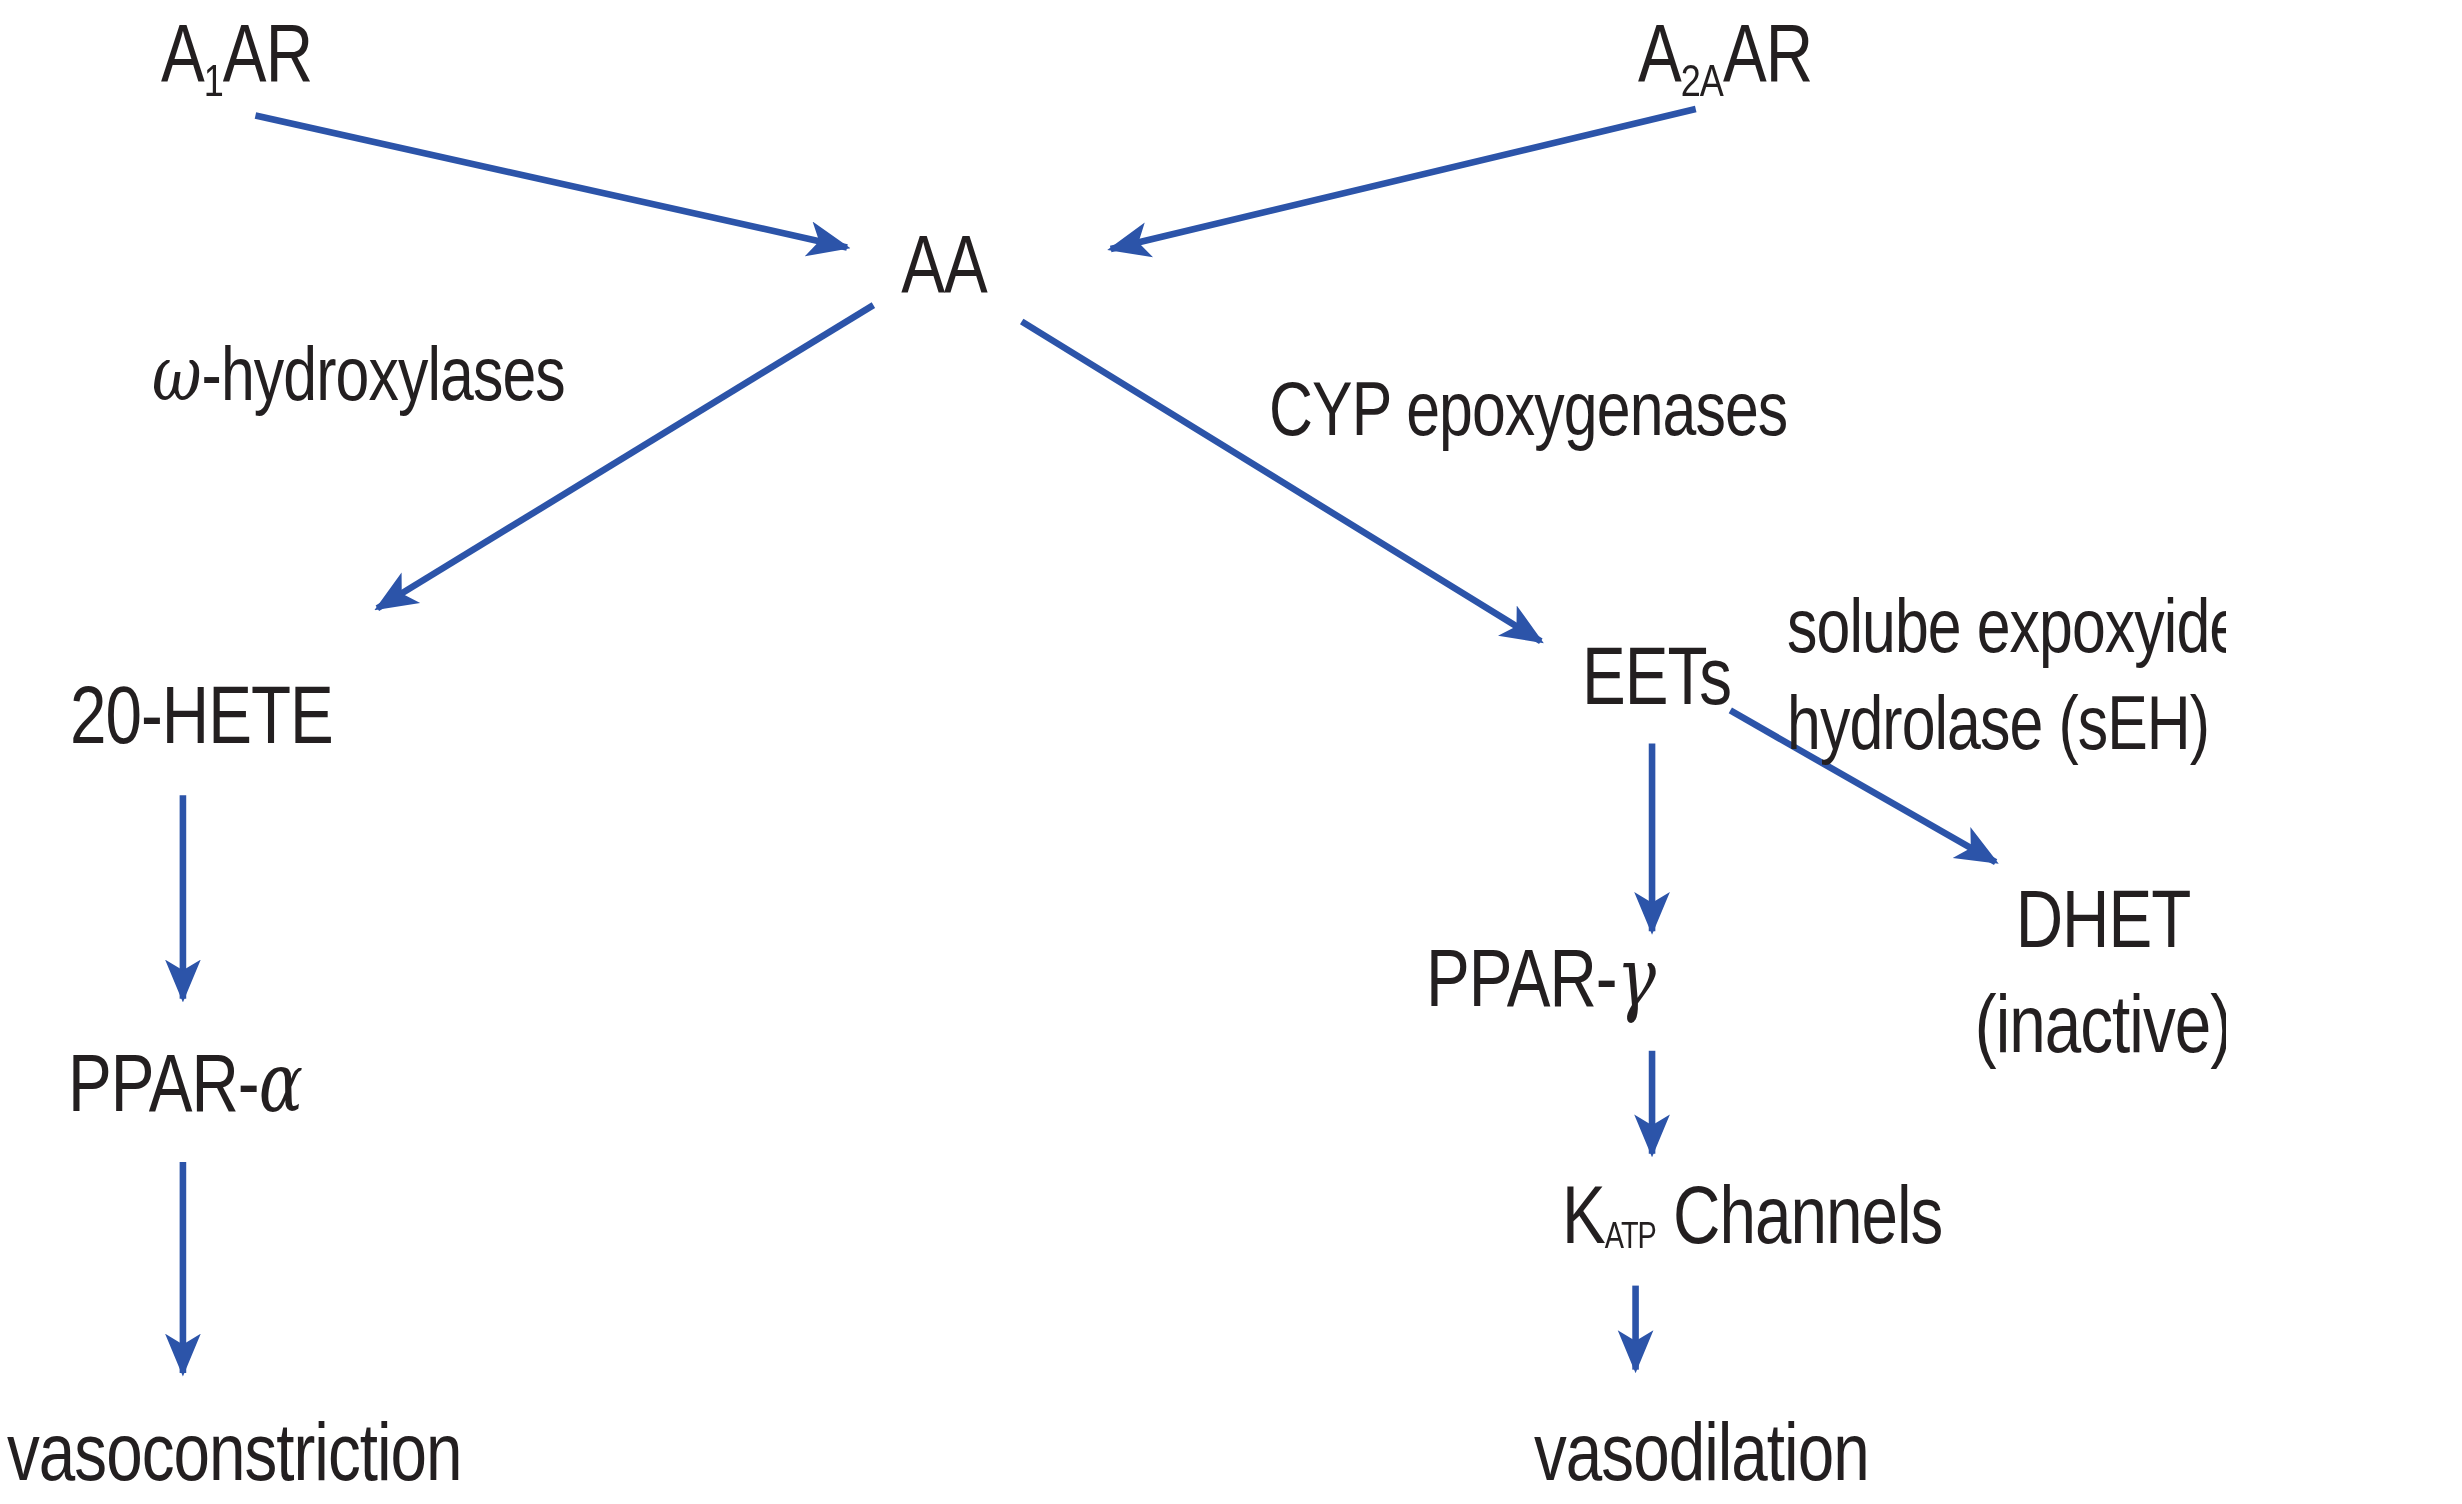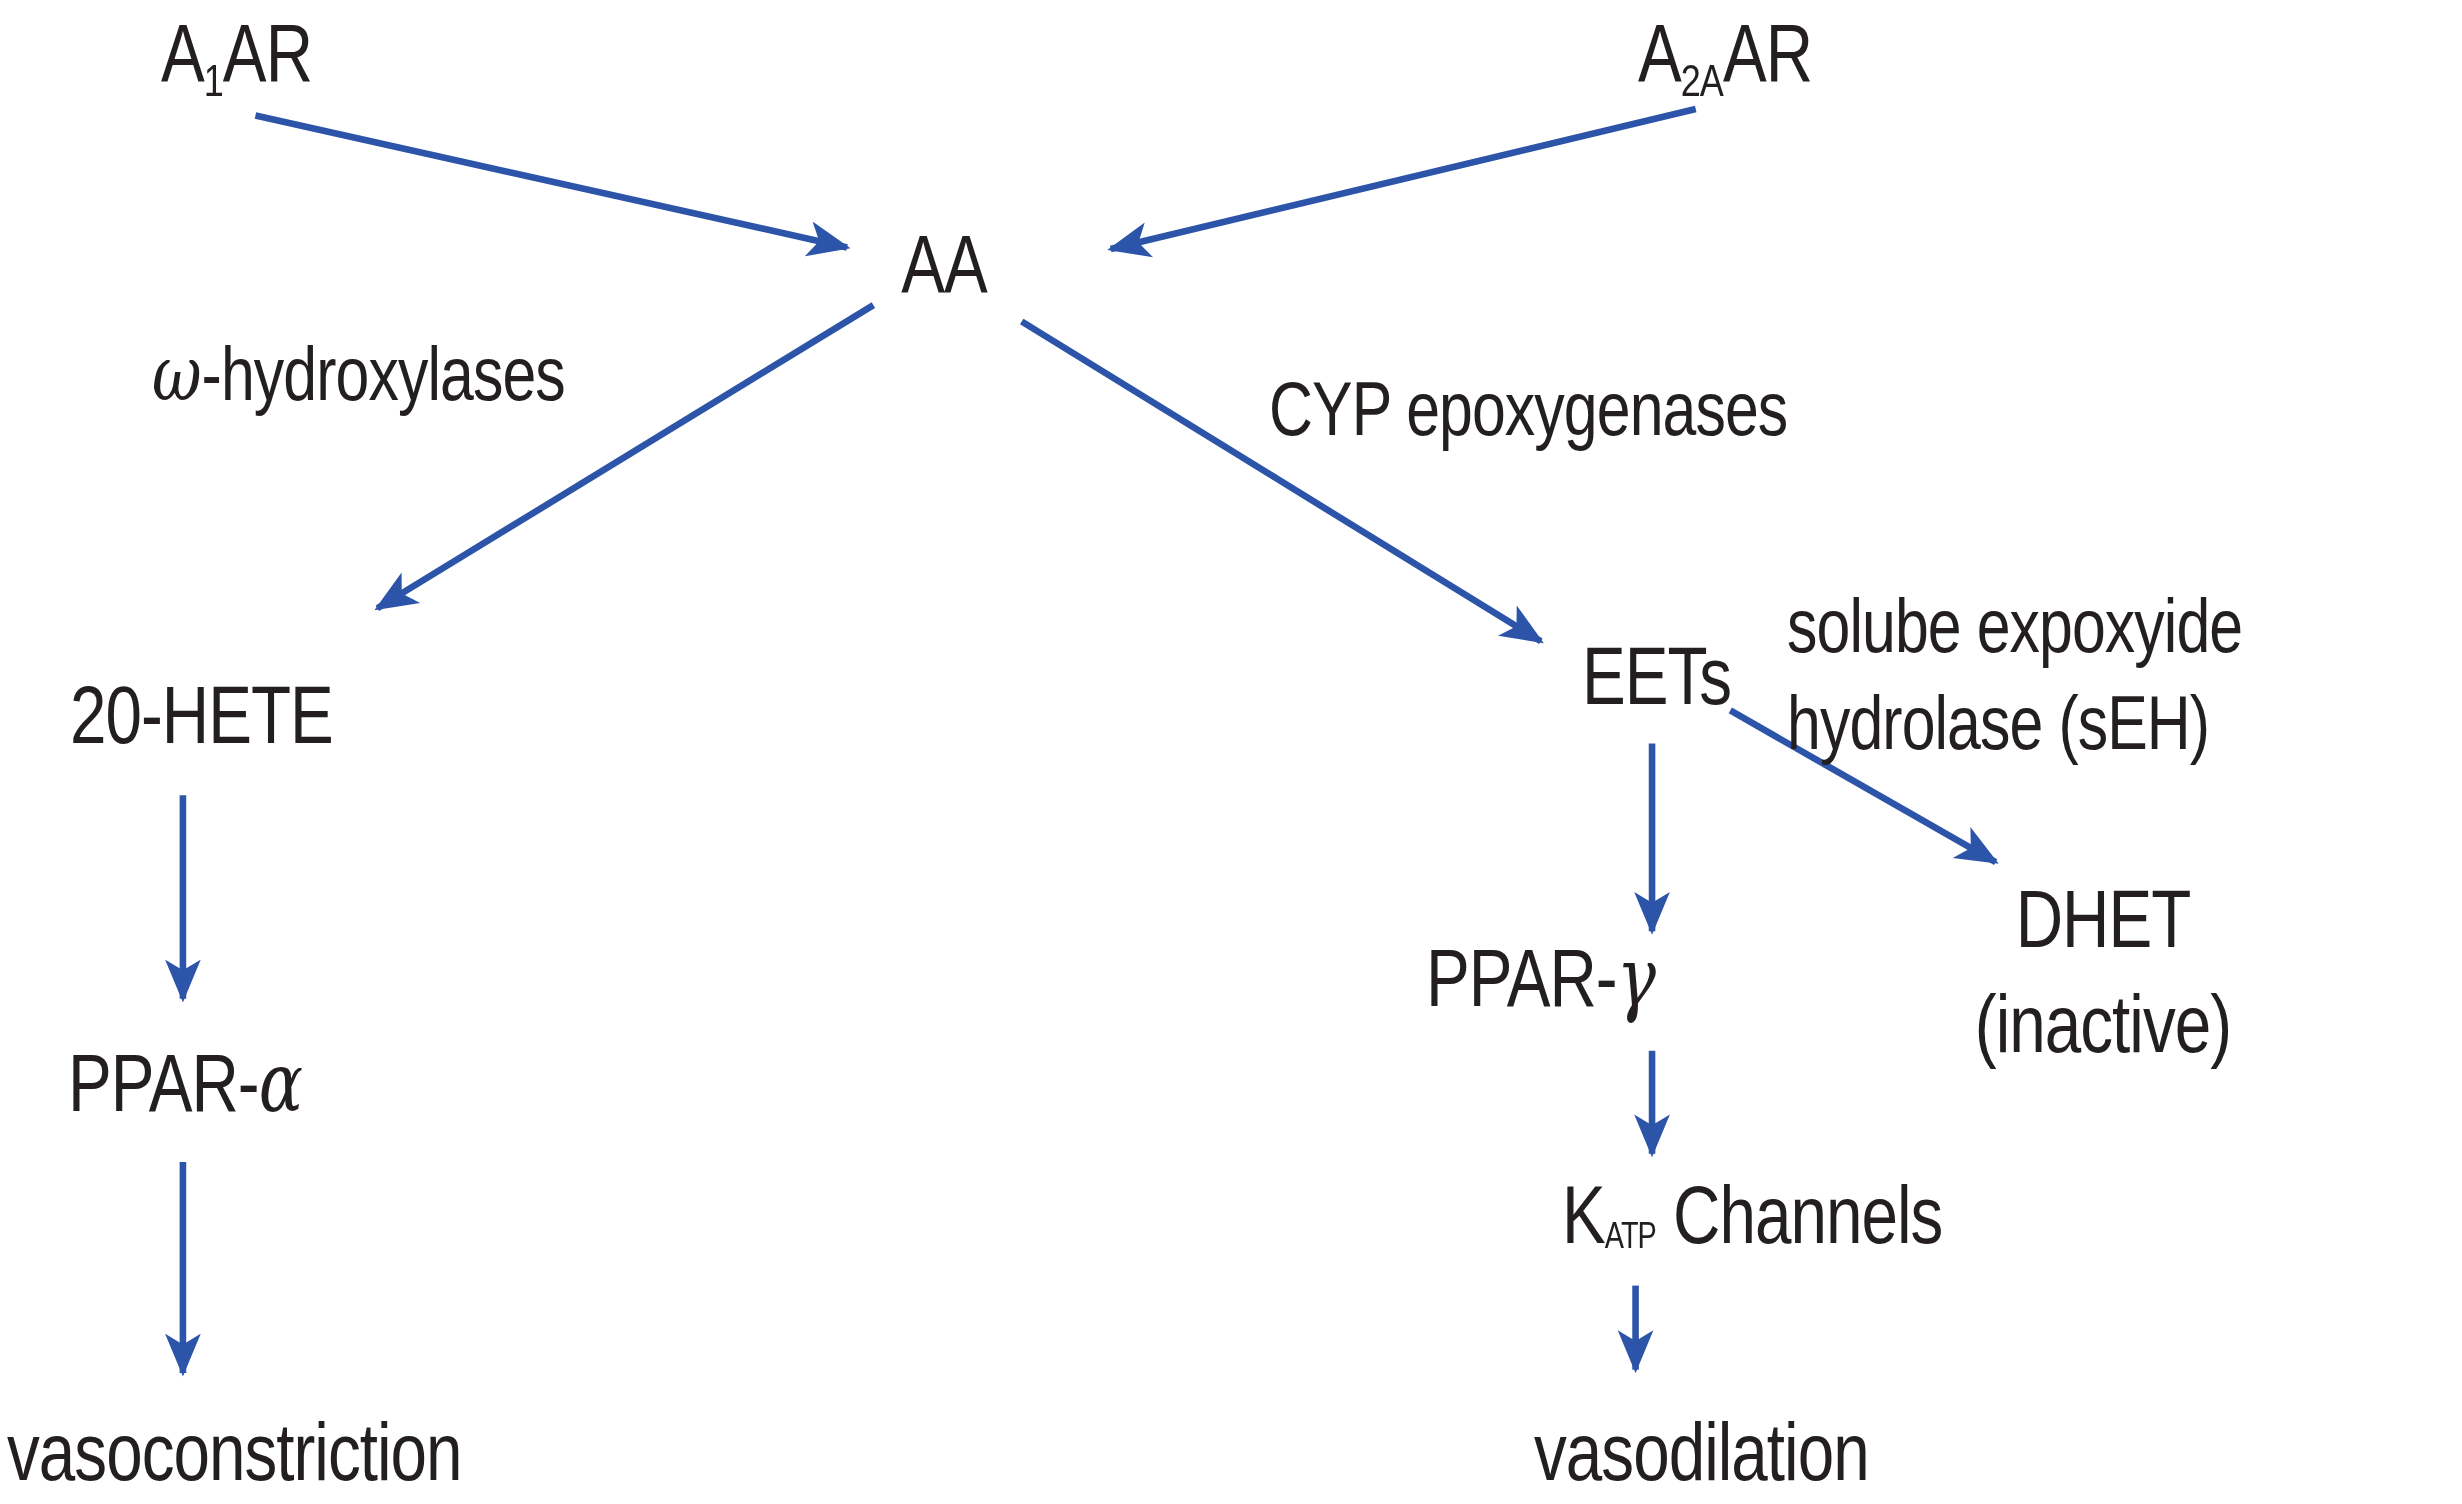--- a/index.html
+++ b/index.html
@@ -10,21 +10,20 @@
   html,body{margin:0;padding:0;}
   body{background:var(--bg-color);}
   .canvas{
     position:relative;
     width:2226px;
     height:1505px;
     background:var(--bg-color);
     overflow:hidden;
     font-family:"Liberation Sans",sans-serif;
     color:var(--text-color);
-    padding-left:20px;
   }
   .arrows{
     position:absolute;
     left:0;top:0;
   }
   .arrows line{
     stroke:var(--arrow-color);
     stroke-width:8;
   }
   .arrows .head{

